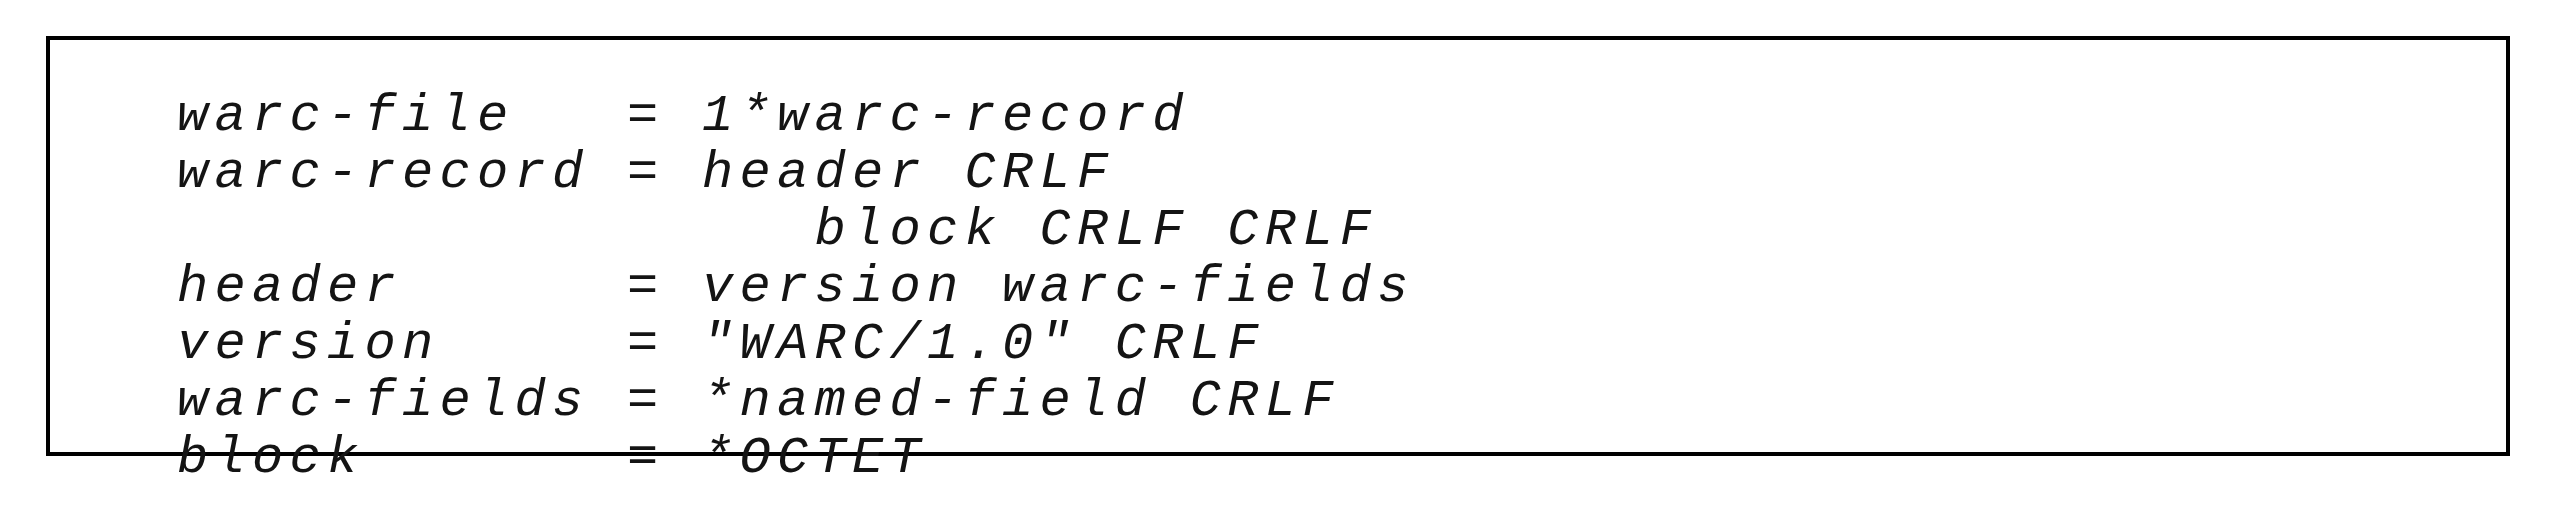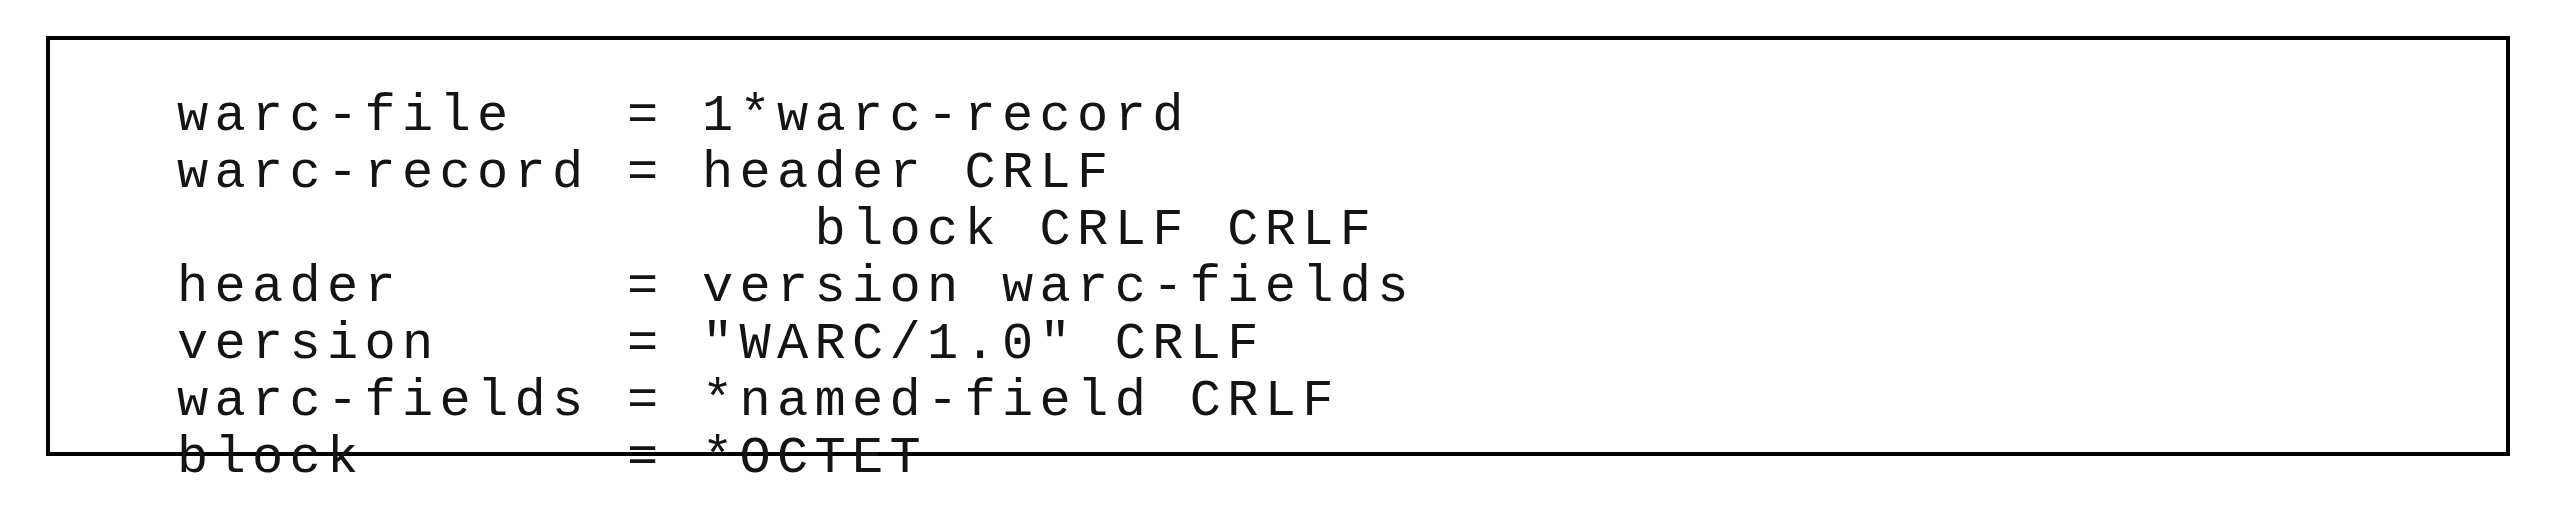--- a/index.html
+++ b/index.html
@@ -33,20 +33,21 @@
   .grammar-code {
     position: absolute;
     left: 127px;
     top: 48px;
     font-family: "Liberation Mono", "DejaVu Sans Mono", monospace;
     font-size: 52px;
     line-height: 57px;
     letter-spacing: 6.3px;
     color: var(--code-color);
     white-space: pre;
+    font-style: italic;
     -webkit-font-smoothing: antialiased;
   }
 </style>
 </head>
 <body>
 
 <div class="page">
   <div class="grammar-frame">
     <pre class="grammar-code">warc-file   = 1*warc-record
 warc-record = header CRLF

